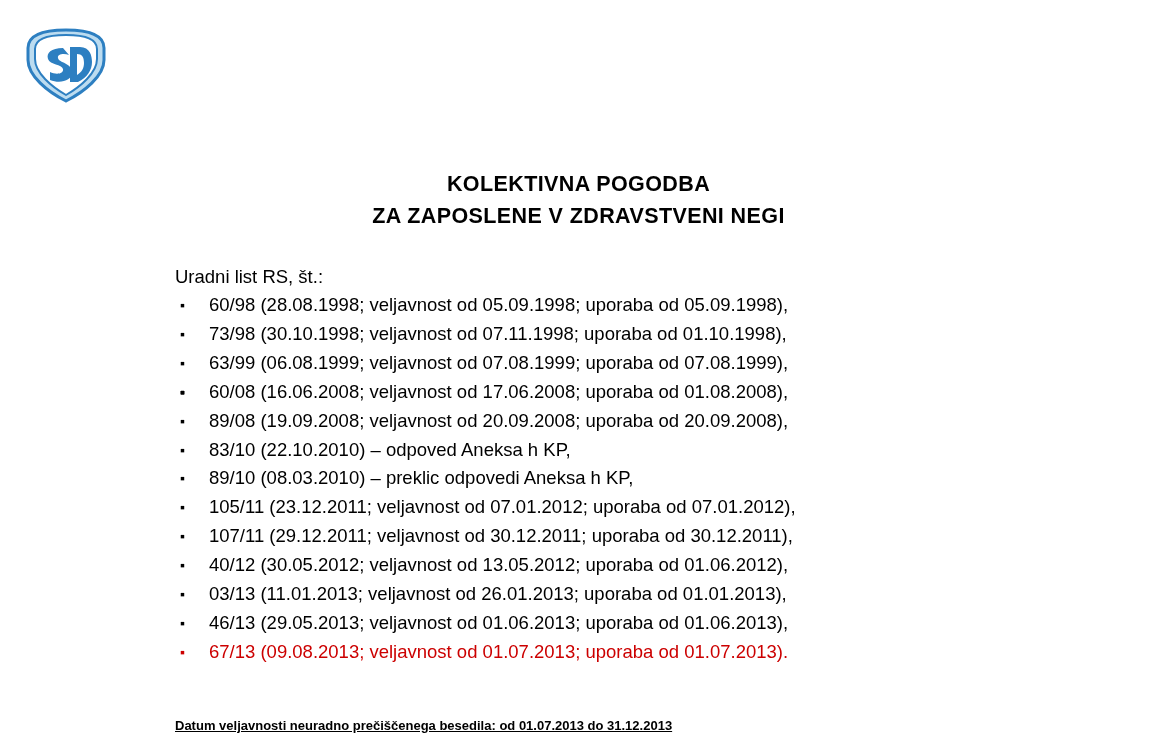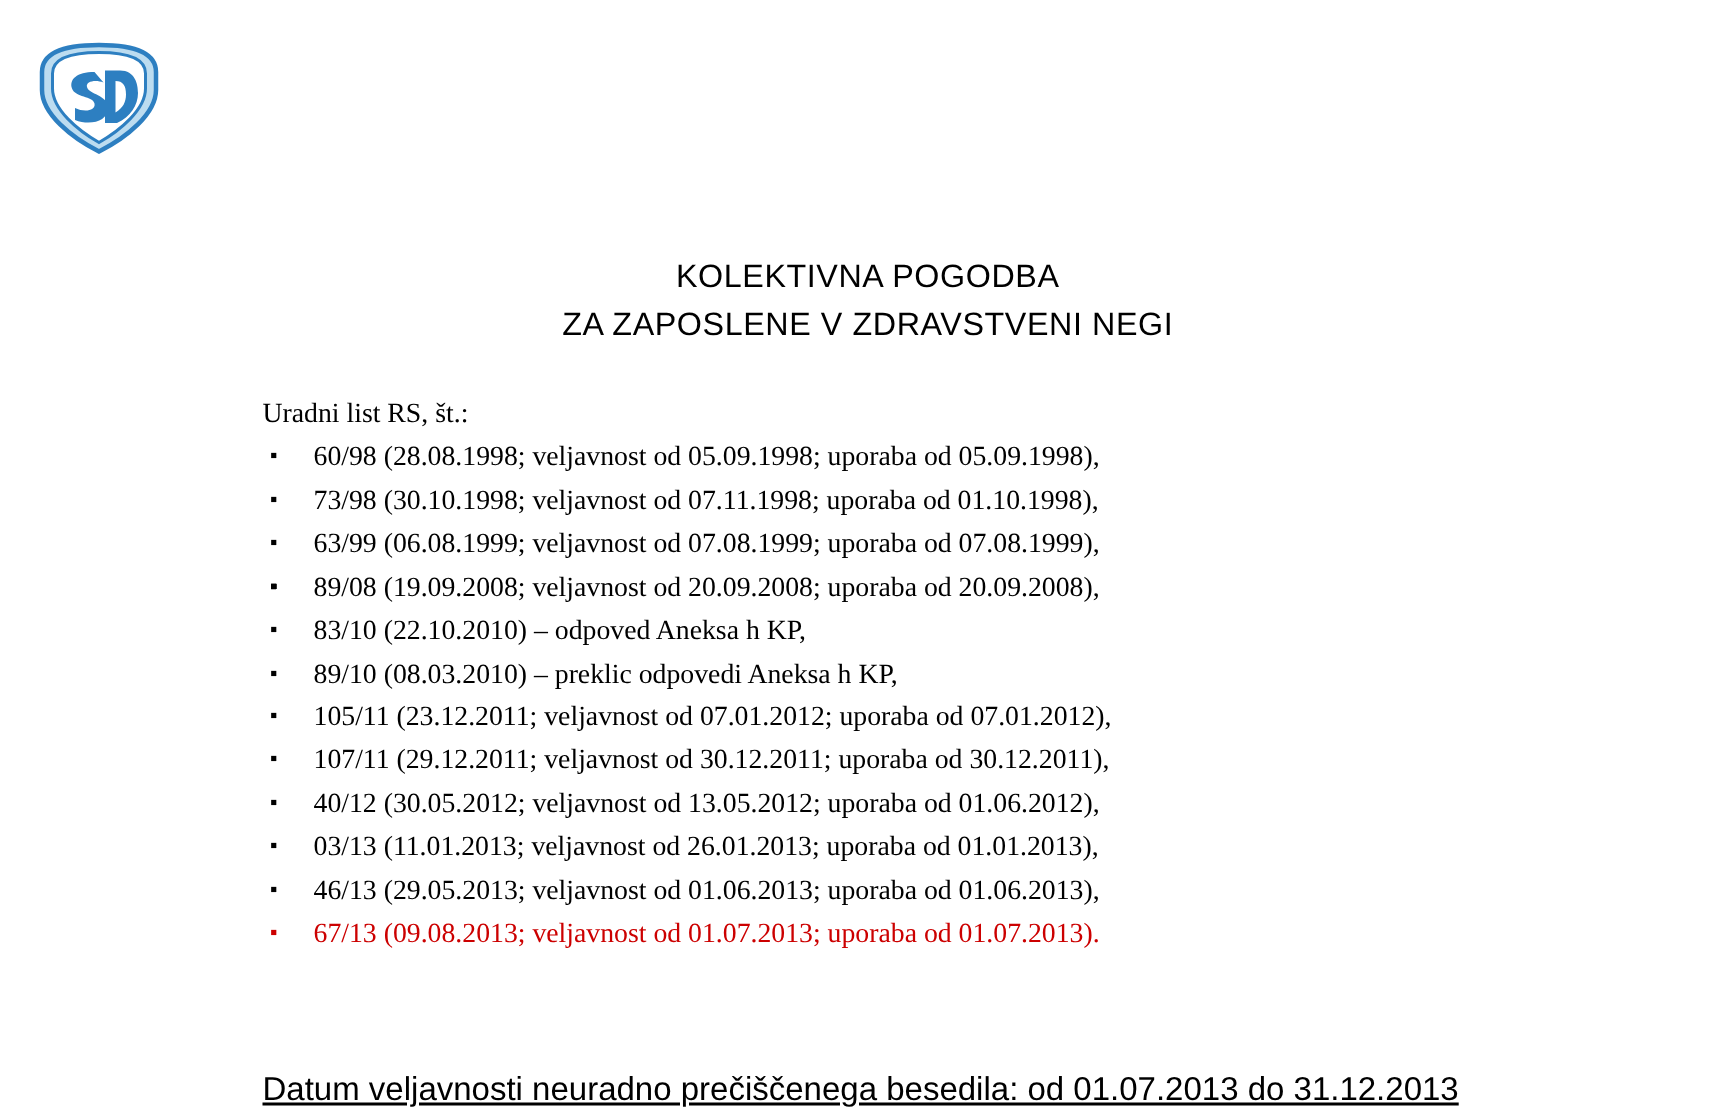--- a/index.html
+++ b/index.html
@@ -33,32 +33,31 @@
   
   .title-block {
     position: absolute;
     left: 0;
     top: 168px;
     width: 1157px;
     text-align: center;
   }
   .title-line {
     font-size: 21.5px;
-    font-weight: normal;
+    font-weight: bold;
     color: #000000;
     letter-spacing: 0.4px;
     line-height: 32px;
   }
   
   .body-block {
     position: absolute;
     left: 175px;
     top: 262px;
     width: 900px;
-    font-family: Liberation Serif, serif;
   }
   .intro {
     font-size: 18.5px;
     color: #000000;
     line-height: 29px;
     margin: 0 0 0 0;
   }
   ul.list {
     list-style: none;
     margin: 0;
@@ -83,25 +82,26 @@
   ul.list li.red .bullet {
     color: #cc0000;
   }
   .footer-block {
     position: absolute;
     left: 175px;
     top: 712px;
     width: 960px;
   }
   .footer-line {
-    font-size: 22px;
+    font-size: 13px;
     line-height: 27px;
     color: #000000;
     text-decoration: underline;
     white-space: nowrap;
+    font-weight: bold;
   }
   .footer-line.red {
     color: #cc0000;
   }
 </style>
 </head>
 <body>
 
 <div class="slide">
 
@@ -120,21 +120,21 @@
   </div>
 
   <div class="body-block">
     <p class="intro">Uradni list RS, št.:</p>
     <ul class="list" id="gazette-list">
         <li><span class="bullet">▪</span><span>60/98 (28.08.1998; veljavnost od 05.09.1998; uporaba od 05.09.1998),</span></li>
         <li><span class="bullet">▪</span><span>73/98 (30.10.1998; veljavnost od 07.11.1998; uporaba od 01.10.1998),</span></li>
         <li><span class="bullet">▪</span><span>63/99 (06.08.1999; veljavnost od 07.08.1999; uporaba od 07.08.1999),</span></li>
         <li><span class="bullet">▪</span></li>
         <li><span class="bullet">▪</span></li>
-        <li><span class="bullet">▪</span></li>
+        <li><span class="bullet">▪</span><span>60/08 (16.06.2008; veljavnost od 17.06.2008; uporaba od 01.08.2008),</span></li>
         <li><span class="bullet">▪</span><span>89/08 (19.09.2008; veljavnost od 20.09.2008; uporaba od 20.09.2008),</span></li>
         <li><span class="bullet">▪</span><span>83/10 (22.10.2010) – odpoved Aneksa h KP,</span></li>
         <li><span class="bullet">▪</span><span>89/10 (08.03.2010) – preklic odpovedi Aneksa h KP,</span></li>
         <li><span class="bullet">▪</span><span>105/11 (23.12.2011; veljavnost od 07.01.2012; uporaba od 07.01.2012),</span></li>
         <li><span class="bullet">▪</span><span>107/11 (29.12.2011; veljavnost od 30.12.2011; uporaba od 30.12.2011),</span></li>
         <li><span class="bullet">▪</span><span>40/12 (30.05.2012; veljavnost od 13.05.2012; uporaba od 01.06.2012),</span></li>
         <li><span class="bullet">▪</span><span>03/13 (11.01.2013; veljavnost od 26.01.2013; uporaba od 01.01.2013),</span></li>
         <li><span class="bullet">▪</span><span>46/13 (29.05.2013; veljavnost od 01.06.2013; uporaba od 01.06.2013),</span></li>
         <li class="red"><span class="bullet">▪</span><span>67/13 (09.08.2013; veljavnost od 01.07.2013; uporaba od 01.07.2013).</span></li>
       </ul>

